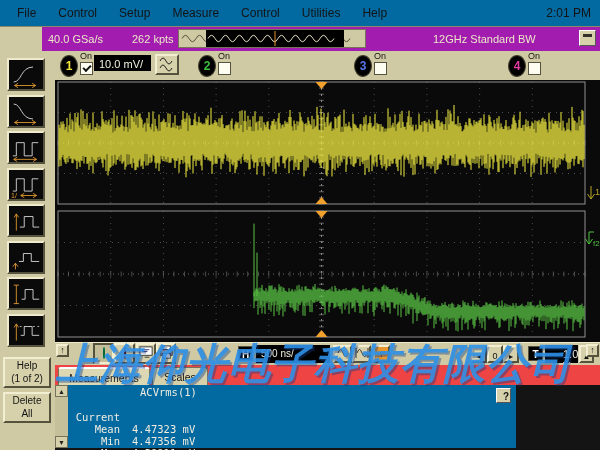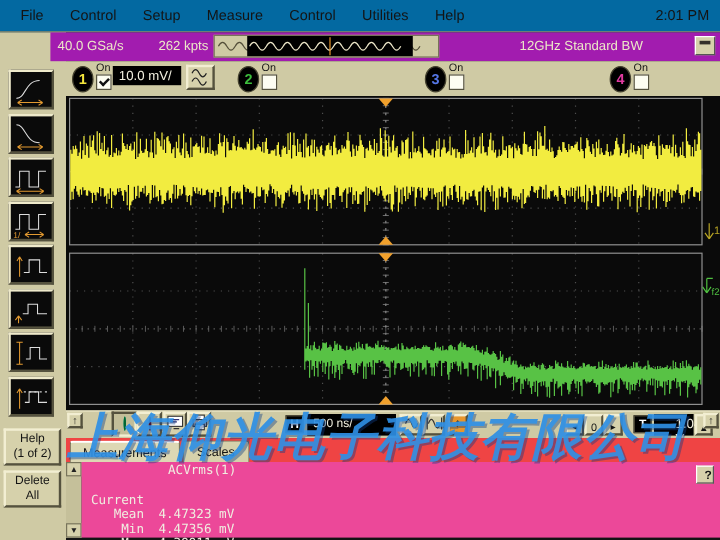--- a/index.html
+++ b/index.html
@@ -51,21 +51,21 @@
   .circle{width:12px;height:12px;border-radius:50%;margin:2px auto 0;border:1px solid #063;}
   
   .mtabs{position:absolute;left:55px;top:365px;width:545px;height:20px;background:#ef4444;}
   .mtab{position:absolute;top:2px;height:18px;background:#d6d1ab;border:1px solid #77735a;border-bottom:none;
         border-top-left-radius:3px;border-top-right-radius:3px;font-size:10.5px;color:#141414;text-align:center;
         box-sizing:border-box;padding-top:3px;cursor:pointer;}
   .mtab.active{background:#ddd8b4;border-top:2px solid #fff;}
   .mscroll{position:absolute;left:55px;top:385px;width:13px;height:63px;background:#c5c09a;}
   .mscroll .sb{position:absolute;left:0;width:13px;height:12px;background:#d6d1ab;border:1px solid #77735a;
         font-size:7px;text-align:center;line-height:11px;box-sizing:border-box;padding:0;color:#222;cursor:pointer;}
-  .mpanel{position:absolute;left:68px;top:385px;width:532px;height:63px;background:#ec4899;
+  .mpanel{position:absolute;left:68px;top:385px;width:448px;height:63px;background:#0369a1;
         font-family:"DejaVu Sans Mono","Liberation Mono",monospace;font-size:10.5px;color:#f0ede0;}
   .mline{position:absolute;height:12px;white-space:pre;}
   .mlabel{position:absolute;left:0;width:52px;text-align:right;display:inline-block;}
   .mvalue{position:absolute;left:64px;}
   .helpbtn{position:absolute;right:5px;top:3px;width:15px;height:15px;background:#d6d1ab;border:1px solid #fff;
         border-right-color:#555;border-bottom-color:#555;font-size:10px;font-weight:bold;color:#141414;
         text-align:center;line-height:14px;cursor:pointer;}
   
   .watermark{position:absolute;left:56px;top:336px;width:544px;z-index:60;font-size:42px;font-weight:bold;font-style:italic;
         white-space:nowrap;letter-spacing:1px;opacity:.92;pointer-events:none;

